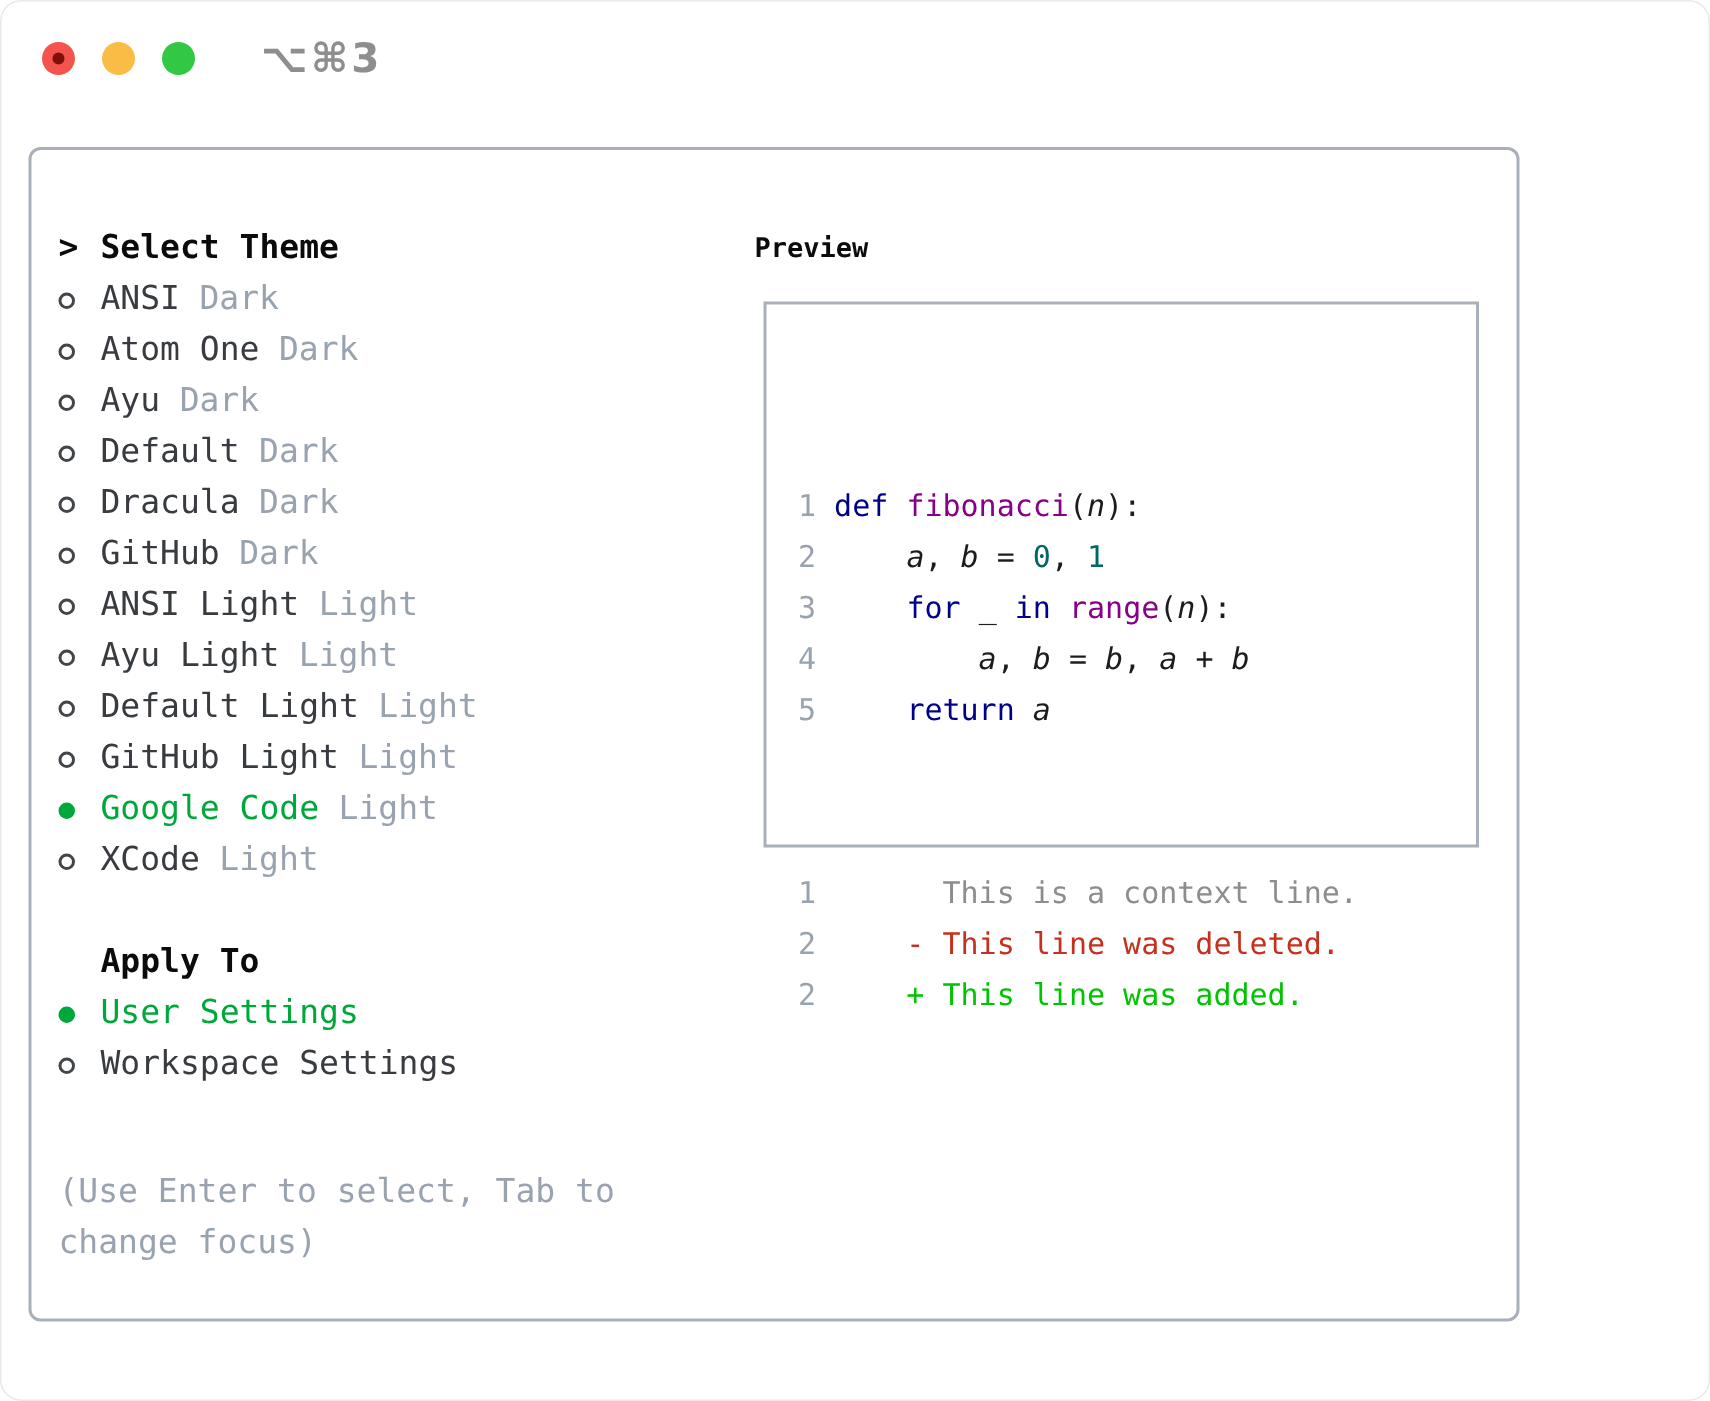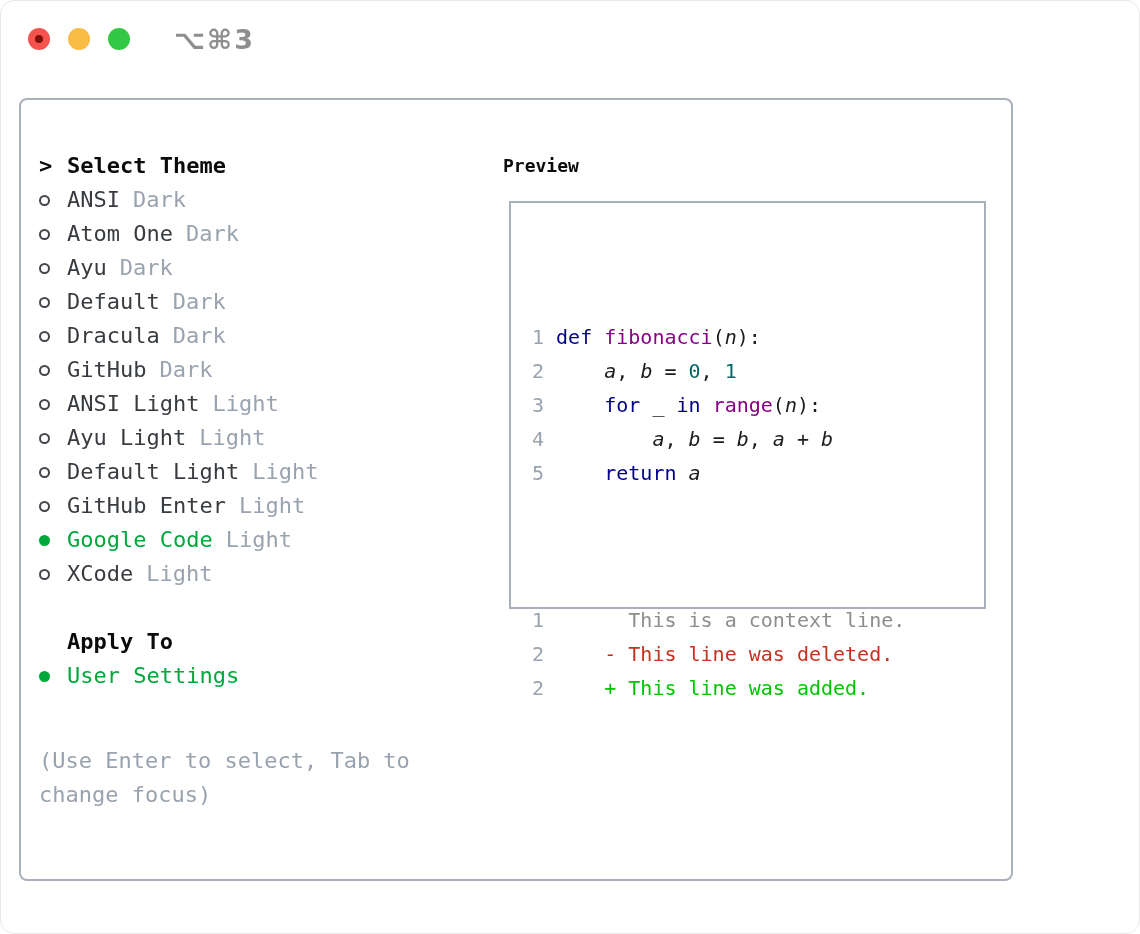--- a/index.html
+++ b/index.html
@@ -37,30 +37,30 @@
   .radio.on { background:var(--accent-green); border-color:var(--accent-green); }
   .prompt { width:28px; flex:0 0 28px; font-weight:700; color:#0b0b0b; }
   .hdr { font-weight:700; color:#0b0b0b;text-align:right; }
   .name.sel { color:var(--accent-green); }
   .variant { color:var(--muted-gray); margin-left:13px;text-align:center; }
   .spacer { height:34px; }
   .hint { margin-top:51px; width:408px; color:var(--muted-gray); line-height:34px; }
 
   
   .preview-header { position:absolute; left:482px; top:49px; font-size:18px; line-height:34px; font-weight:700; color:#0b0b0b; }
-  .preview-box { position:absolute; left:488px; top:101px; width:477px; height:408px; border:2px solid var(--border-gray); background:#fff; }
+  .preview-box { position:absolute; left:488px; top:101px; width:477px; height:364px; border:2px solid var(--border-gray); background:#fff; }
   .code { position:absolute; left:21px; top:49px; font-size:20px; line-height:34px; white-space:pre; color:#1c1c1c; }
   .cline { height:34px; white-space:pre; }
   .num { display:inline-block; width:2ch; color:var(--muted-gray); }
   .kw  { color:var(--syntax-keyword); }
   .fn  { color:var(--syntax-function); }
   .lit { color:var(--syntax-literal); }
   .var { color:#1c1c1c; font-style:italic; }
   .pl  { color:#1c1c1c; }
-  .diff-block { margin-top:45px; }
+  .diff-block { margin-top:20px; }
   .ctx { color:var(--diff-context); }
   .del { color:var(--diff-deleted); }
   .add { color:var(--diff-added); }
 </style>
 </head>
 <body>
 
 <div class="window">
 
   <div class="titlebar">
@@ -81,34 +81,35 @@
       <div>
           <div class="row"><span class="marker"><span class="radio"></span></span><span class="name">ANSI</span><span class="variant">Dark</span></div>
           <div class="row"><span class="marker"><span class="radio"></span></span><span class="name">Atom One</span><span class="variant">Dark</span></div>
           <div class="row"><span class="marker"><span class="radio"></span></span><span class="name">Ayu</span><span class="variant">Dark</span></div>
           <div class="row"><span class="marker"><span class="radio"></span></span><span class="name">Default</span><span class="variant">Dark</span></div>
           <div class="row"><span class="marker"><span class="radio"></span></span><span class="name">Dracula</span><span class="variant">Dark</span></div>
           <div class="row"><span class="marker"><span class="radio"></span></span><span class="name">GitHub</span><span class="variant">Dark</span></div>
           <div class="row"><span class="marker"><span class="radio"></span></span><span class="name">ANSI Light</span><span class="variant">Light</span></div>
           <div class="row"><span class="marker"><span class="radio"></span></span><span class="name">Ayu Light</span><span class="variant">Light</span></div>
           <div class="row"><span class="marker"><span class="radio"></span></span><span class="name">Default Light</span><span class="variant">Light</span></div>
-          <div class="row"><span class="marker"><span class="radio"></span></span><span class="name">GitHub Enter</span><span class="variant">Light</span></div>
+          <div class="row"><span class="marker"><span class="radio"></span></span><span class="name">GitHub Light</span><span class="variant">Light</span></div>
           <div class="row"><span class="marker"><span class="radio on"></span></span><span class="name sel">Google Code</span><span class="variant">Light</span></div>
           <div class="row"><span class="marker"><span class="radio"></span></span><span class="name">XCode</span><span class="variant">Light</span></div>
         </div>
 
       <div class="spacer"></div>
 
       <div class="row">
         <span class="marker"></span>
         <span class="hdr">Apply To</span>
       </div>
 
       <div>
           <div class="row"><span class="marker"><span class="radio on"></span></span><span class="name sel">User Settings</span></div>
+          <div class="row"><span class="marker"><span class="radio"></span></span><span class="name">Workspace Settings</span></div>
         </div>
 
       <div class="hint">(Use Enter to select, Tab to change focus)</div>
     </div>
 
     <div class="preview-header">Preview</div>
 
     <div class="preview-box">
       <div class="code">
         <div><div class="cline"><span class="num">1</span><span class="kw">def </span><span class="fn">fibonacci</span><span class="pl">(</span><span class="var">n</span><span class="pl">):</span></div><div class="cline"><span class="num">2</span><span class="pl">    </span><span class="var">a</span><span class="pl">, </span><span class="var">b</span><span class="pl"> = </span><span class="lit">0</span><span class="pl">, </span><span class="lit">1</span></div><div class="cline"><span class="num">3</span><span class="pl">    </span><span class="kw">for </span><span class="pl">_ </span><span class="kw">in </span><span class="fn">range</span><span class="pl">(</span><span class="var">n</span><span class="pl">):</span></div><div class="cline"><span class="num">4</span><span class="pl">        </span><span class="var">a</span><span class="pl">, </span><span class="var">b</span><span class="pl"> = </span><span class="var">b</span><span class="pl">, </span><span class="var">a</span><span class="pl"> + </span><span class="var">b</span></div><div class="cline"><span class="num">5</span><span class="pl">    </span><span class="kw">return </span><span class="var">a</span></div></div>

